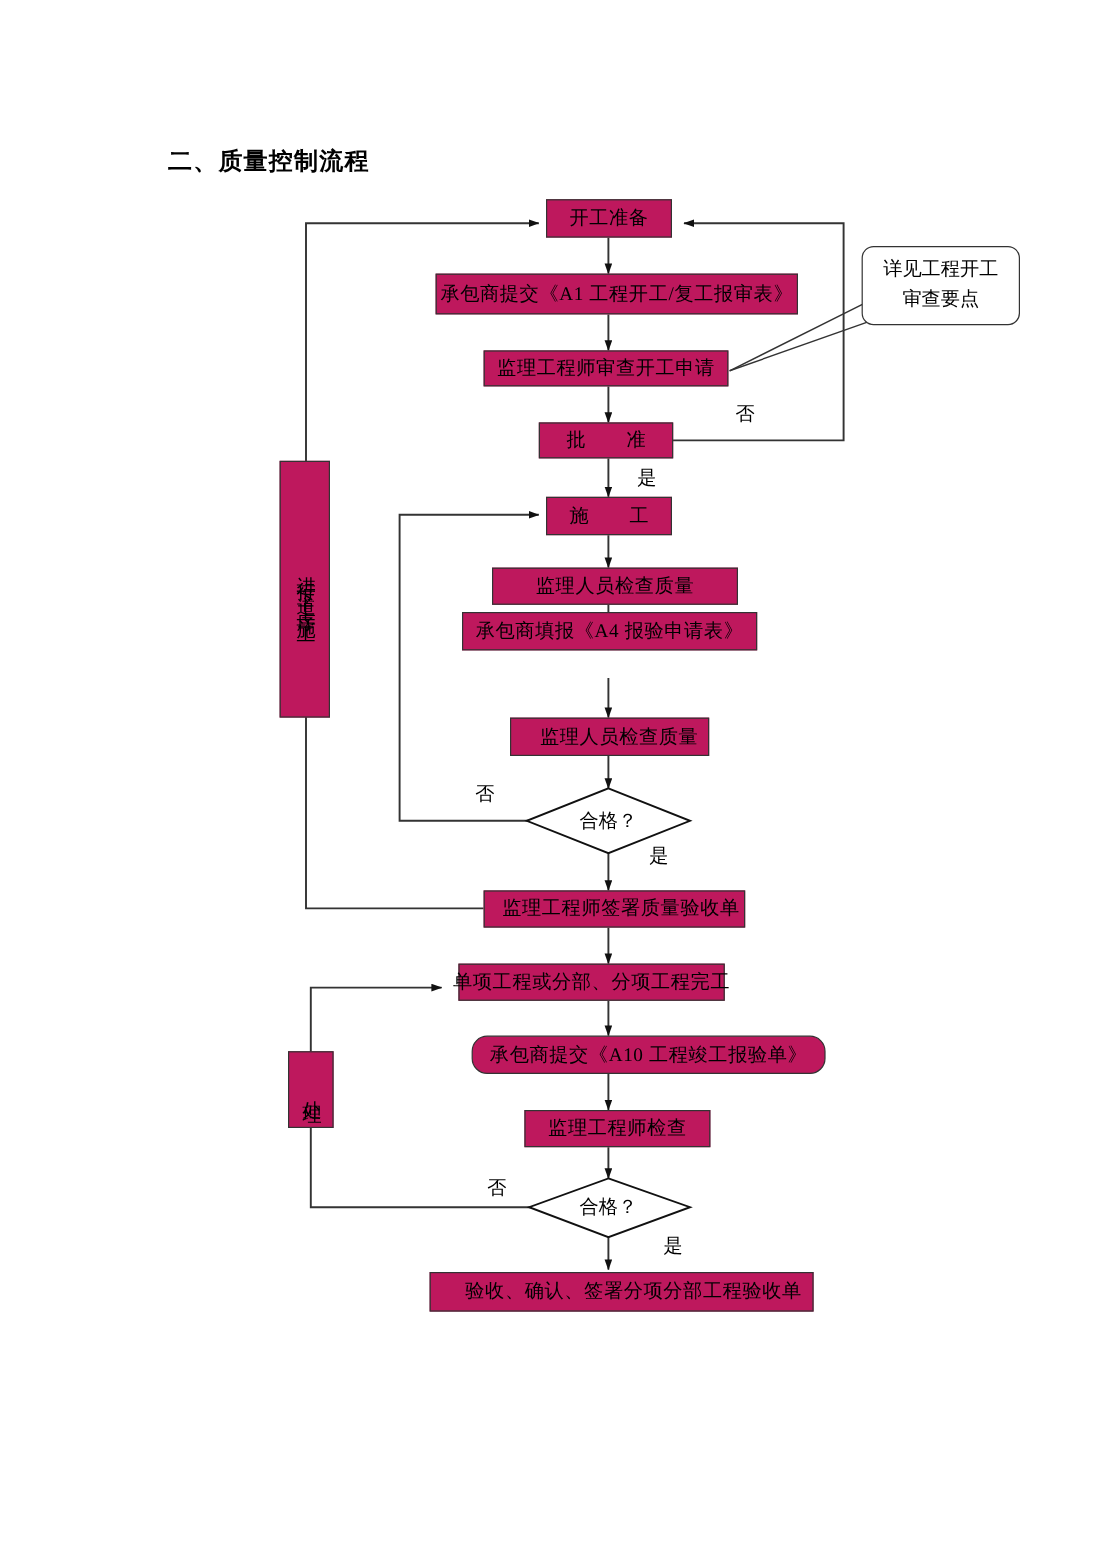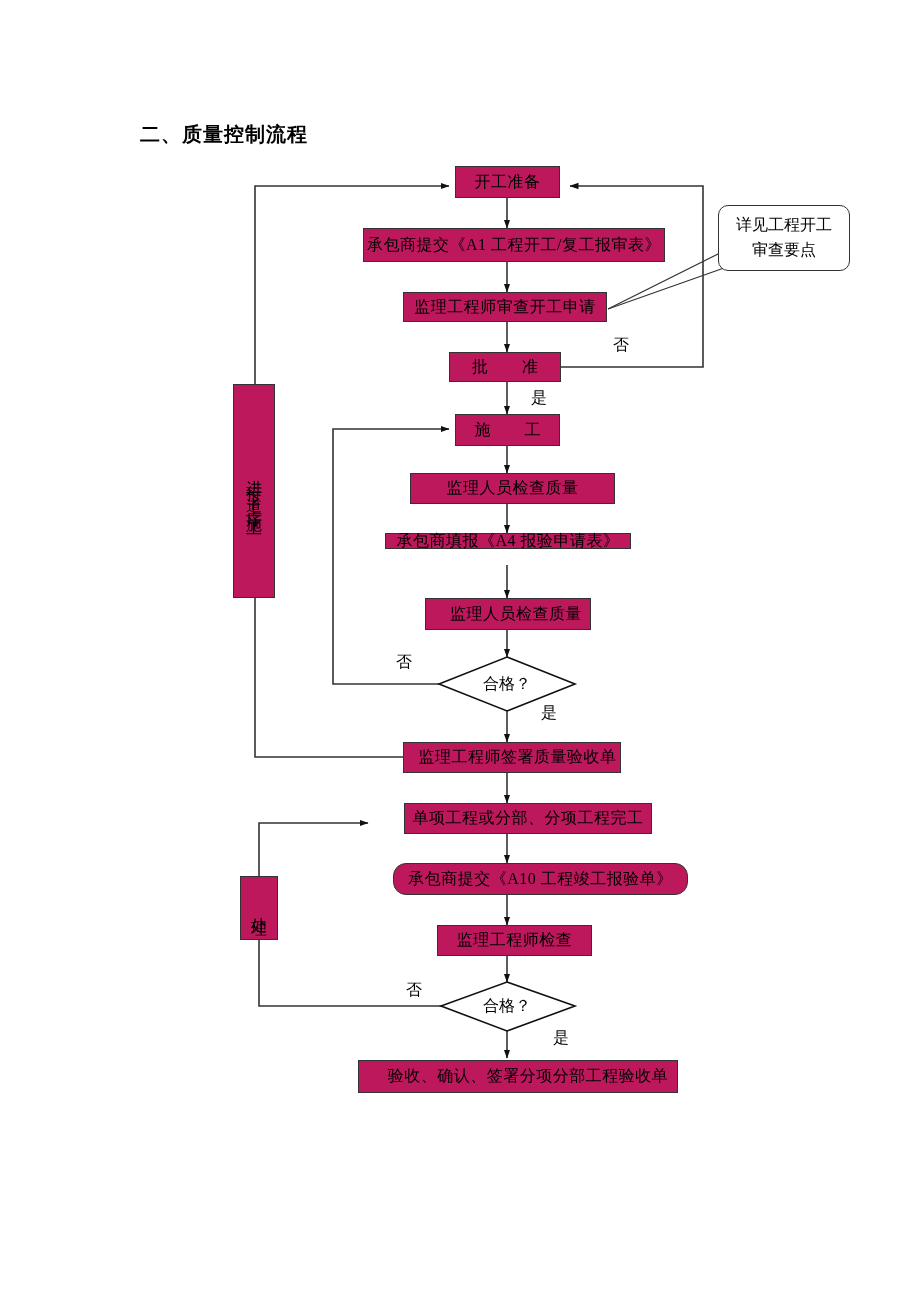--- a/index.html
+++ b/index.html
@@ -164,29 +164,29 @@
   <div class="node" style="left:363px; top:228px; width:302px; height:34px;">承包商提交《A1 工程开工/复工报审表》</div>
 
   <div class="node" style="left:403px; top:292px; width:204px; height:30px;">监理工程师审查开工申请</div>
 
   <div class="node wide-space" style="left:449px; top:352px; width:112px; height:30px;">批　准</div>
 
   <div class="node wide-space" style="left:455px; top:414px; width:105px; height:32px;">施　工</div>
 
   <div class="node" style="left:410px; top:473px; width:205px; height:31px;">监理人员检查质量</div>
 
-  <div class="node" style="left:385px; top:533px; width:246px; height:16px;">承包商填报《A4 报验申请表》</div>
+  <div class="node" style="left:385px; top:510px; width:246px; height:32px;">承包商填报《A4 报验申请表》</div>
 
   <div class="node" style="left:425px; top:598px; width:166px; height:32px;padding-left:16px;">监理人员检查质量</div>
 
   <div class="diamond-label" style="left:457px; top:674px; width:100px;">合格？</div>
 
   <div class="node" style="left:403px; top:742px; width:218px; height:31px;padding-left:11px;">监理工程师签署质量验收单</div>
 
-  <div class="node" style="left:404px; top:803px; width:248px; height:31px;">单项工程或分部、分项工程完工</div>
+  <div class="node" style="left:382px; top:803px; width:222px; height:31px;">单项工程或分部、分项工程完工</div>
 
   <div class="node" style="left:393px; top:863px; width:295px; height:32px;border-radius:13px;">承包商提交《A10 工程竣工报验单》</div>
 
   <div class="node" style="left:437px; top:925px; width:155px; height:31px;">监理工程师检查</div>
 
   <div class="diamond-label" style="left:457px; top:996px; width:100px;">合格？</div>
 
   <div class="node" style="left:358px; top:1060px; width:320px; height:33px;padding-left:20px;">验收、确认、签署分项分部工程验收单</div>
 
   <div class="node vertical" style="left:233px; top:384px; width:42px; height:214px;">进行下道工序施工</div>

